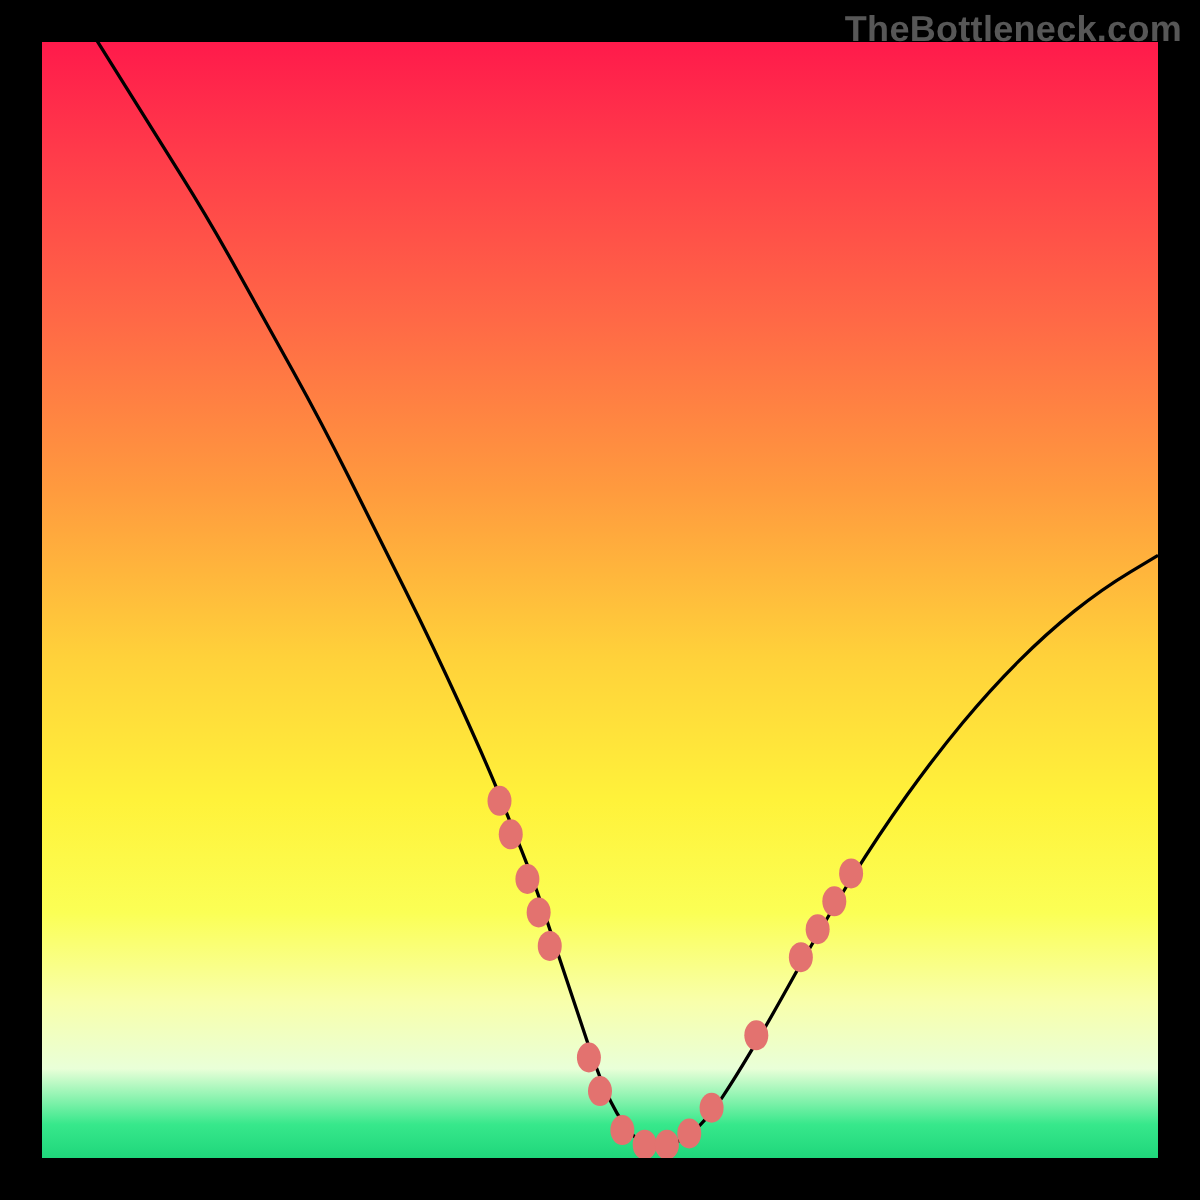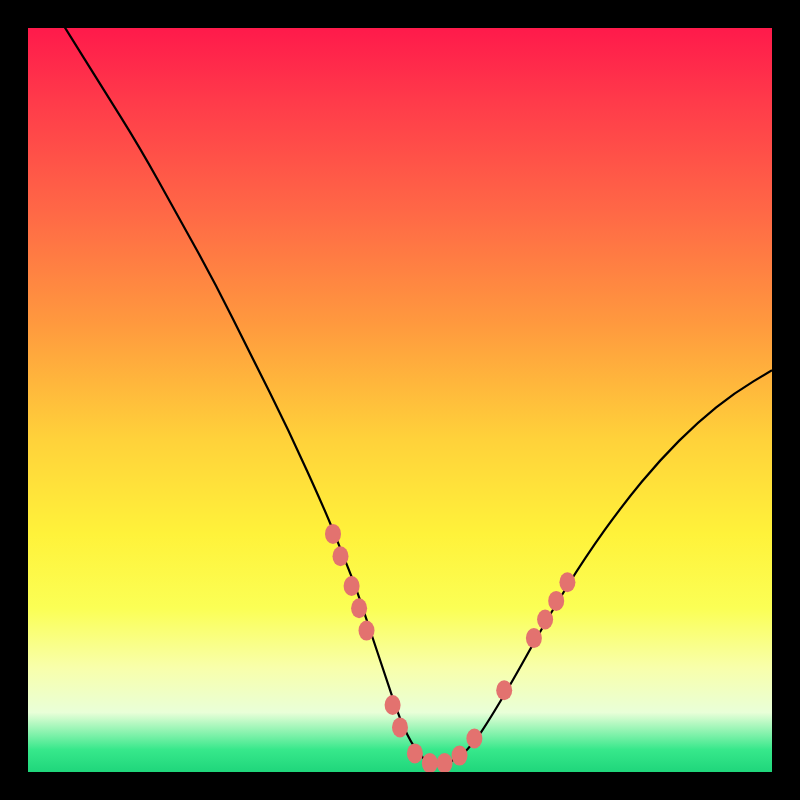--- a/index.html
+++ b/index.html
@@ -50,20 +50,21 @@
   svg.curve {
     position: absolute;
     inset: 0;
     width: 100%;
     height: 100%;
   }
 </style>
 </head>
 <body>
 <div class="frame">
+  <div class="watermark">TheBottleneck.com</div>
 
   <div class="plot">
     <div class="gradient"></div>
     <svg class="curve" viewBox="0 0 744 744" preserveAspectRatio="none">
       <path id="main-curve" fill="none" stroke="#000000" stroke-width="2.2" d="M 0.0 -59.5 Q 0.0 -59.5 18.6 -29.8 Q 37.2 0.0 55.8 29.8 Q 74.4 59.5 93.0 89.3 Q 111.6 119.0 130.2 152.5 Q 148.8 186.0 167.4 219.5 Q 186.0 253.0 204.6 290.2 Q 223.2 327.4 241.8 364.6 Q 260.4 401.8 279.0 442.7 Q 297.6 483.6 305.0 502.2 Q 312.5 520.8 319.9 539.4 Q 327.4 558.0 334.8 580.3 Q 342.2 602.6 349.7 625.0 Q 357.1 647.3 364.6 669.6 Q 372.0 691.9 379.4 706.8 Q 386.9 721.7 394.3 729.1 Q 401.8 736.6 409.2 736.6 Q 416.6 736.6 424.1 732.8 Q 431.5 729.1 439.0 721.7 Q 446.4 714.2 453.8 703.1 Q 461.3 691.9 472.4 673.3 Q 483.6 654.7 502.2 621.2 Q 520.8 587.8 539.4 558.0 Q 558.0 528.2 576.6 502.2 Q 595.2 476.2 613.8 453.8 Q 632.4 431.5 651.0 412.9 Q 669.6 394.3 688.2 379.4 Q 706.8 364.6 725.4 353.4 T 744.0 342.2"></path>
       <g id="markers">
           <ellipse cx="305.0" cy="505.9" rx="8" ry="10" fill="#e3726f" stroke="#d05a57" stroke-width="0"></ellipse>
           <ellipse cx="312.5" cy="528.2" rx="8" ry="10" fill="#e3726f" stroke="#d05a57" stroke-width="0"></ellipse>
           <ellipse cx="323.6" cy="558.0" rx="8" ry="10" fill="#e3726f" stroke="#d05a57" stroke-width="0"></ellipse>
           <ellipse cx="331.1" cy="580.3" rx="8" ry="10" fill="#e3726f" stroke="#d05a57" stroke-width="0"></ellipse>

